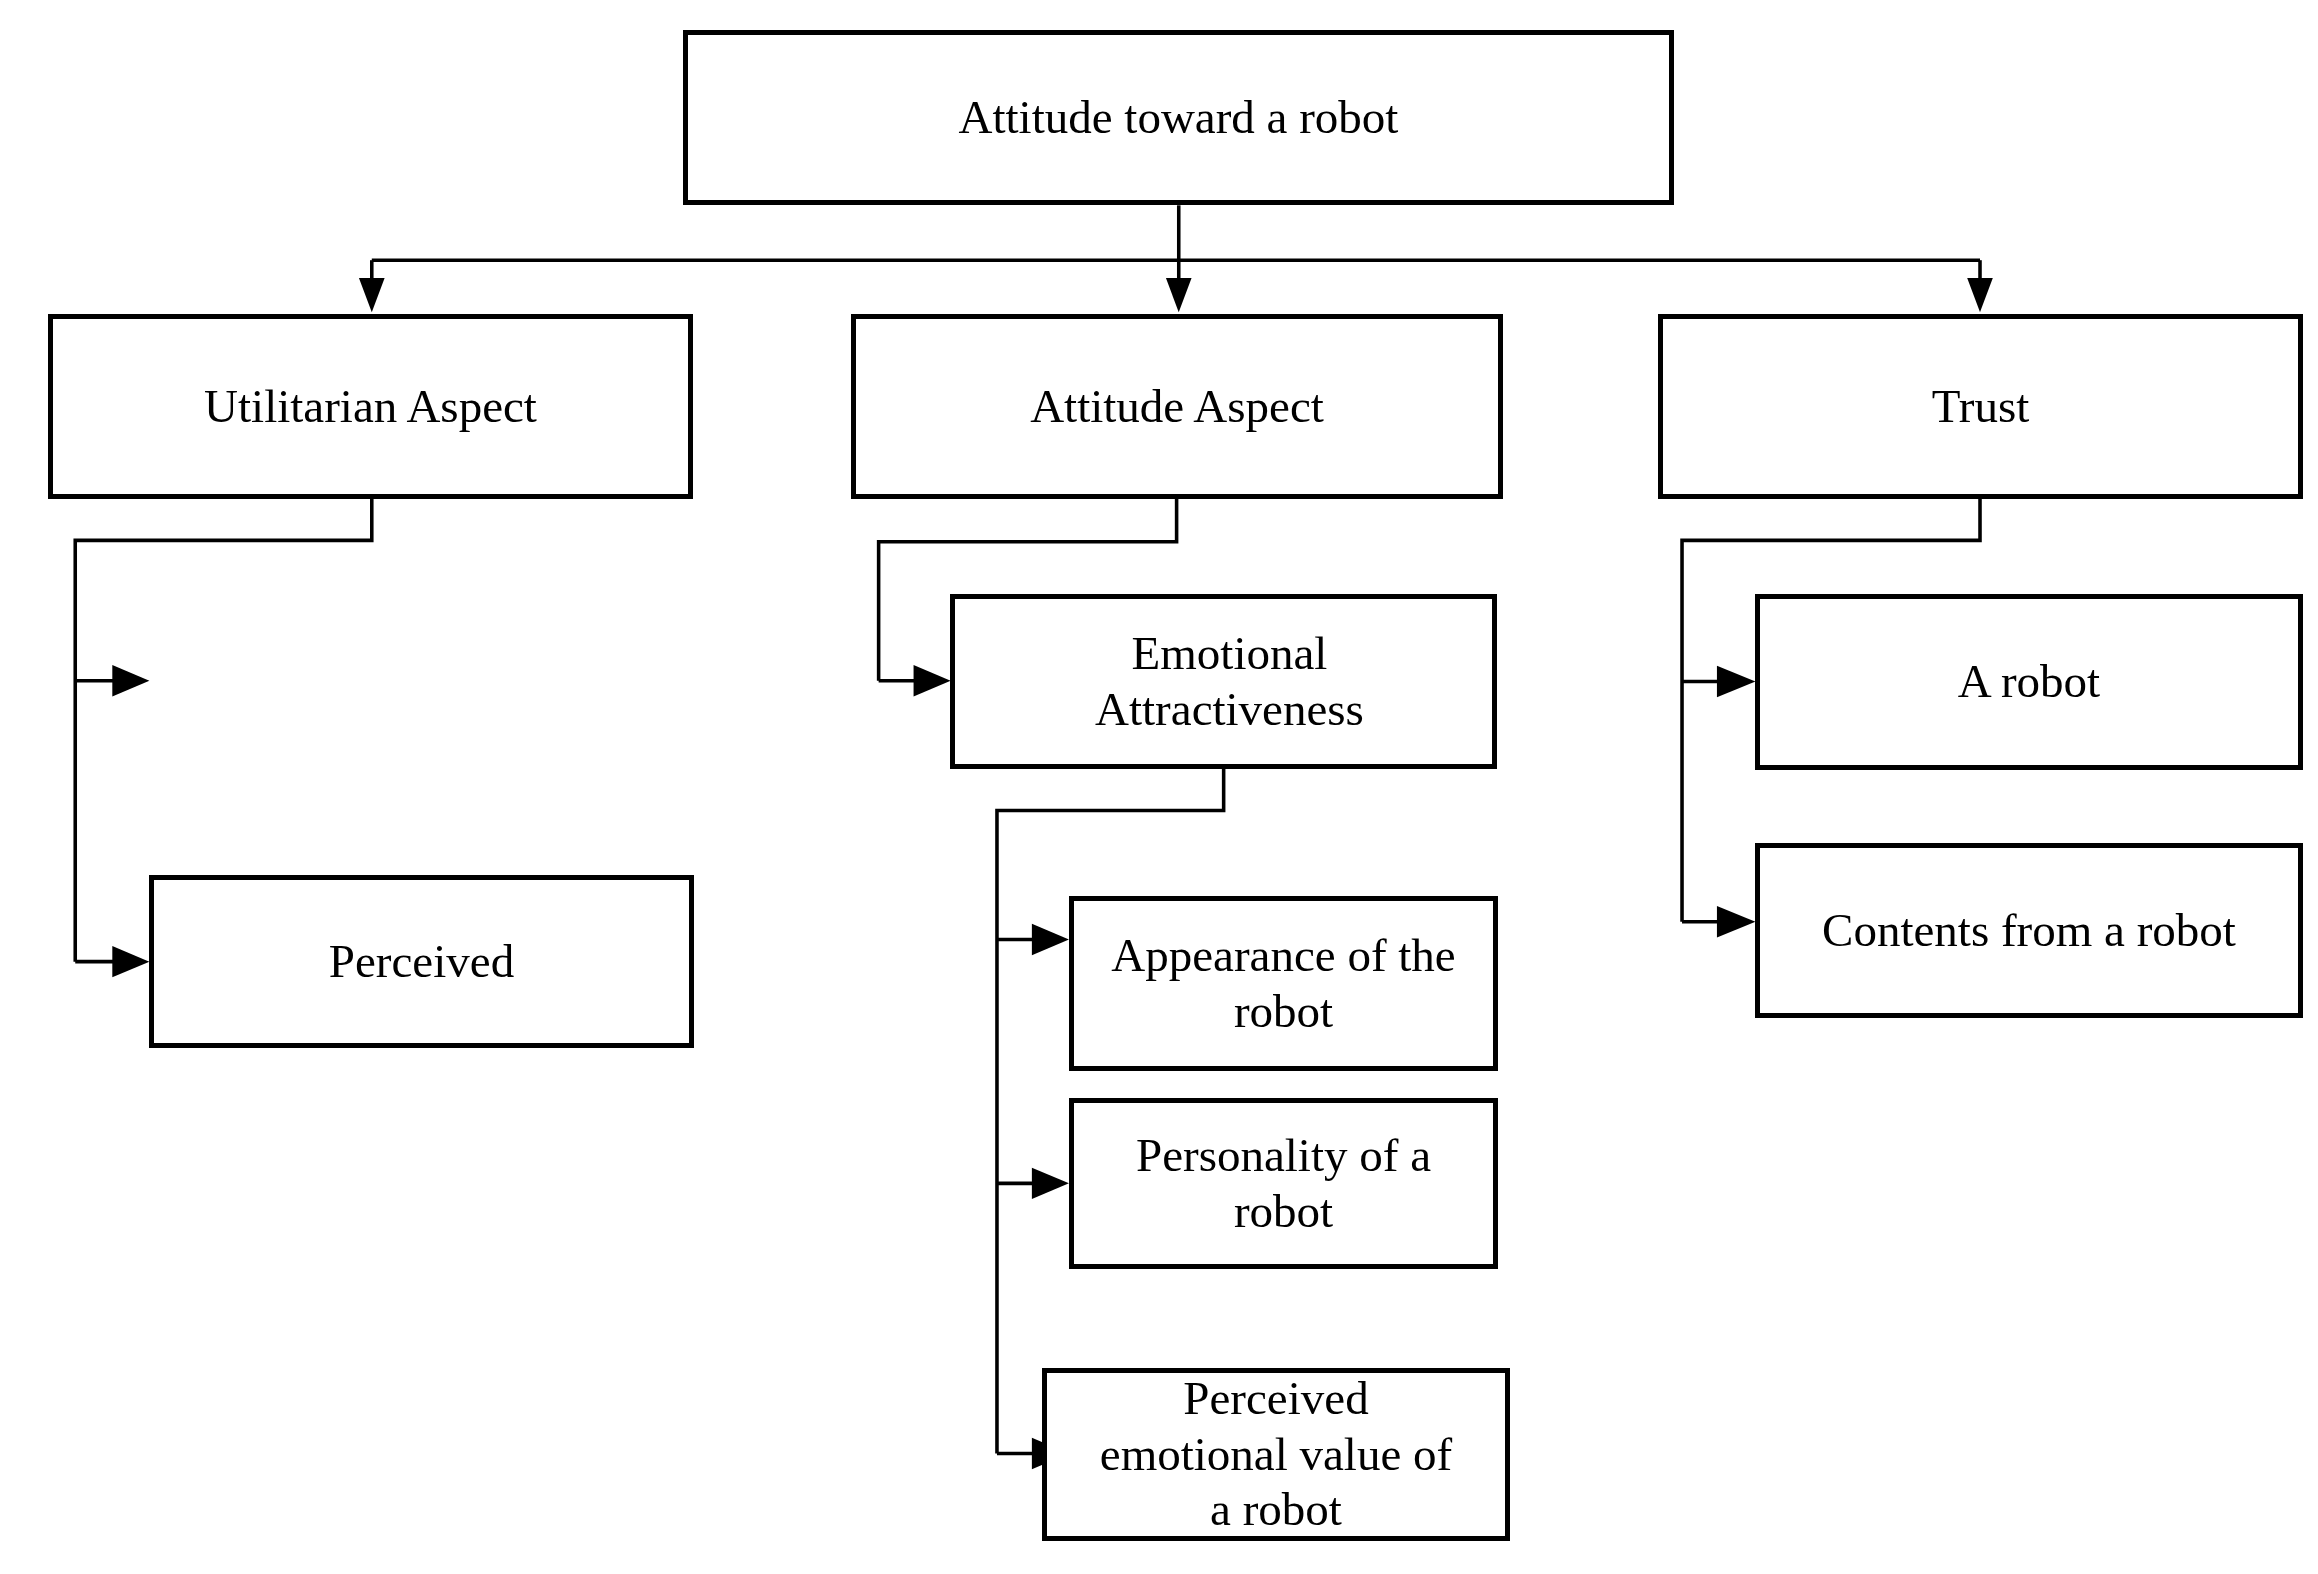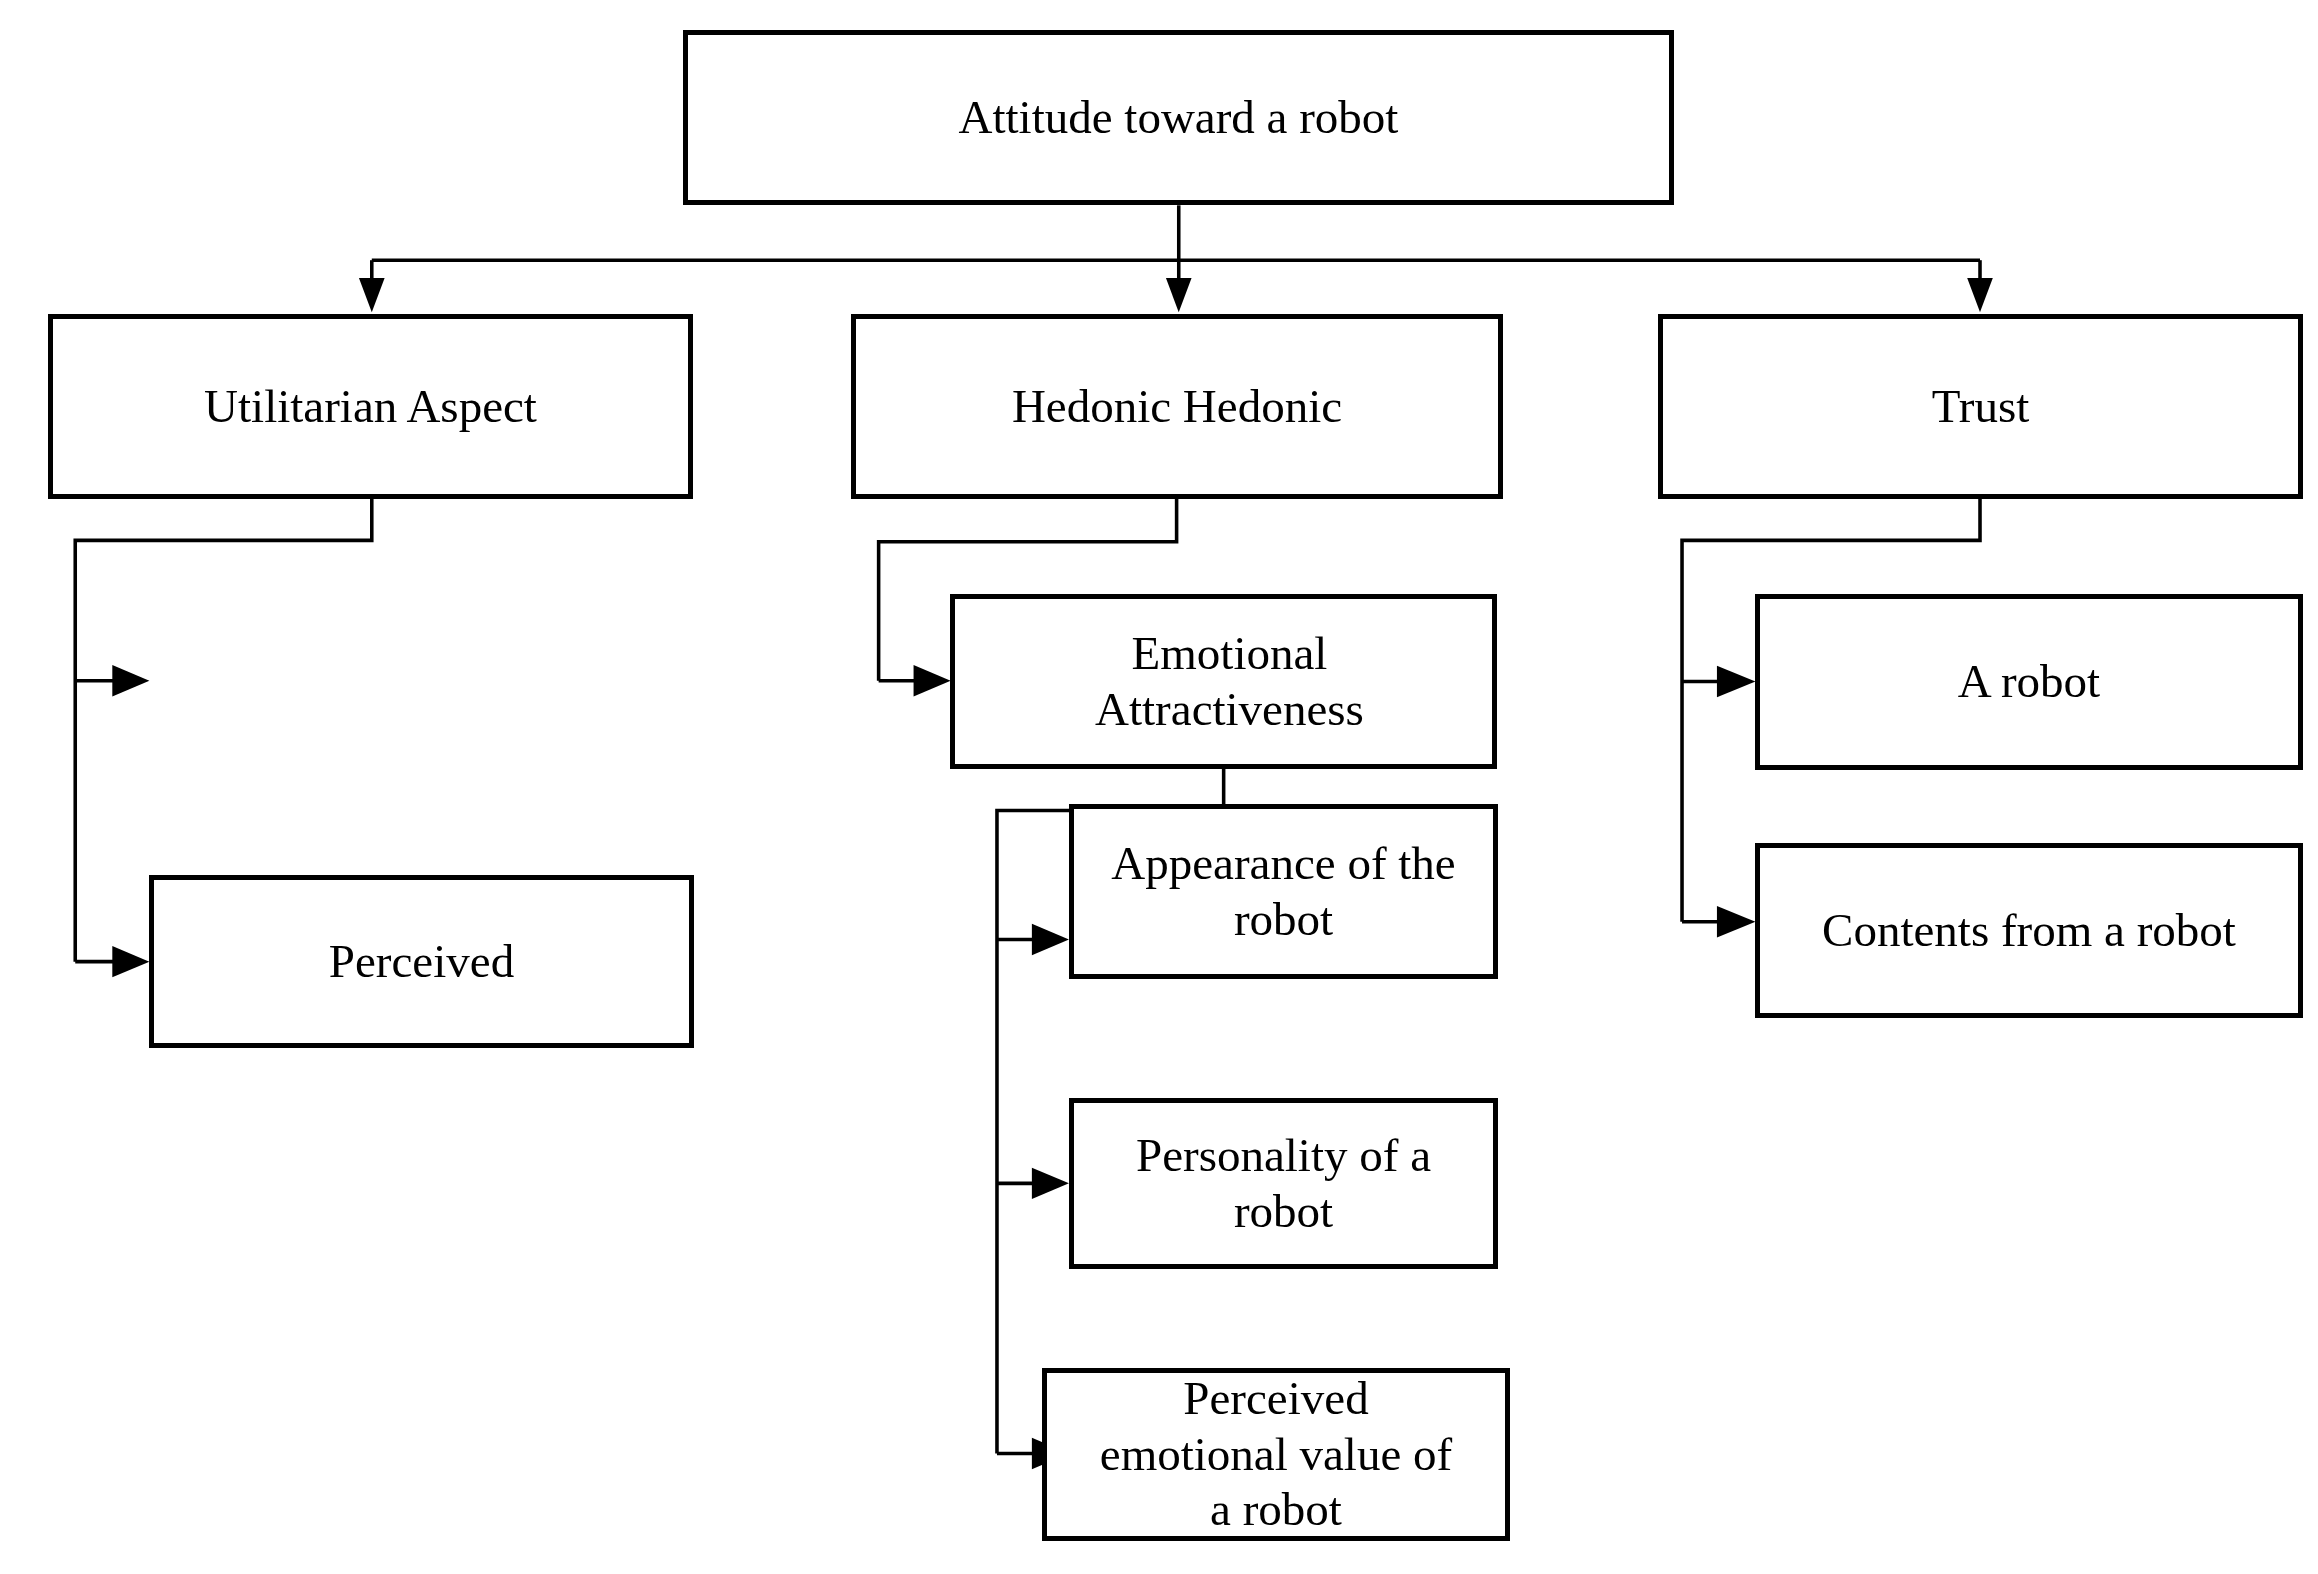--- a/index.html
+++ b/index.html
@@ -40,21 +40,21 @@
     padding: 0 7.1px;
   }
   
   #n-root        { left: 683px;  top: 30px;   width: 991px; height: 175px; }
   #n-utilitarian { left: 48px;   top: 314px;  width: 645px;  height: 185px; }
   #n-hedonic     { left: 851px; top: 314px;  width: 652px;  height: 185px; }
   #n-trust       { left: 1658px; top: 314px;  width: 645px;  height: 185px; }
   #n-ease        { left: 149px;  top: 594px;  width: 545px;  height: 175px; }
   #n-usefulness  { left: 149px;  top: 875px; width: 545px;  height: 173px; }
   #n-emotional   { left: 950px; top: 594px;  width: 547px;  height: 175px; padding-left: 12px; }
-  #n-appearance  { left: 1069px; top: 804px; width: 429px;  height: 175px; }
+  #n-appearance  { left: 1069px; top: 896px; width: 429px;  height: 175px; }
   #n-personality { left: 1069px; top: 1098px; width: 429px;  height: 171px; }
   #n-perceived   { left: 1042px; top: 1368px; width: 468px;  height: 173px; }
   #n-arobot      { left: 1755px; top: 594px;  width: 548px;  height: 176px; }
   #n-contents    { left: 1755px; top: 843px; width: 548px;  height: 175px; }
 </style>
 </head>
 <body>
 
 <div id="canvas">
 
@@ -97,21 +97,21 @@
 
   <div class="node" id="n-root">
     <span class="label">Attitude toward a robot</span>
   </div>
 
   <div class="node" id="n-utilitarian">
     <span class="label">Utilitarian Aspect</span>
   </div>
 
   <div class="node" id="n-hedonic">
-    <span class="label">Hedonic Hedonic</span>
+    <span class="label">Attitude Aspect</span>
   </div>
 
   <div class="node" id="n-trust">
     <span class="label">Trust</span>
   </div>
 
 
   <div class="node" id="n-usefulness">
     <span class="label">Perceived</span>
   </div>

